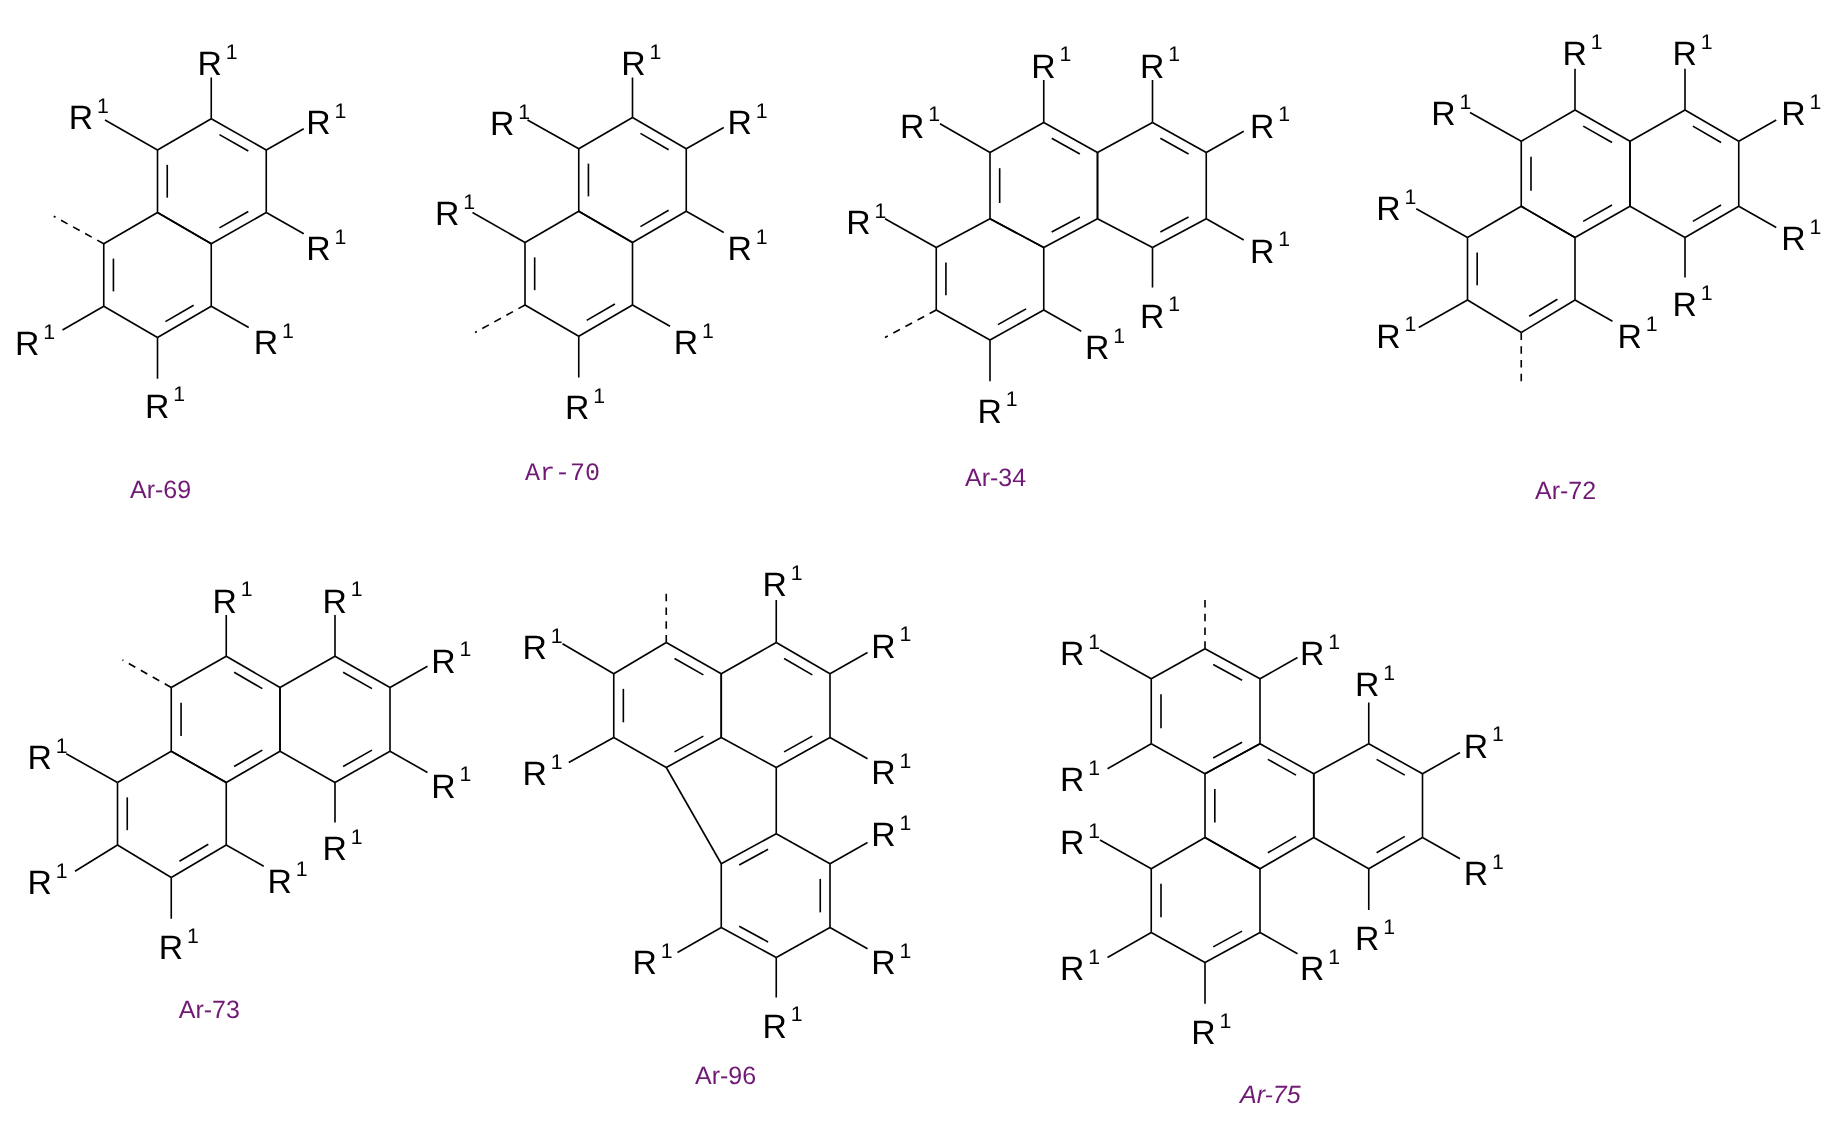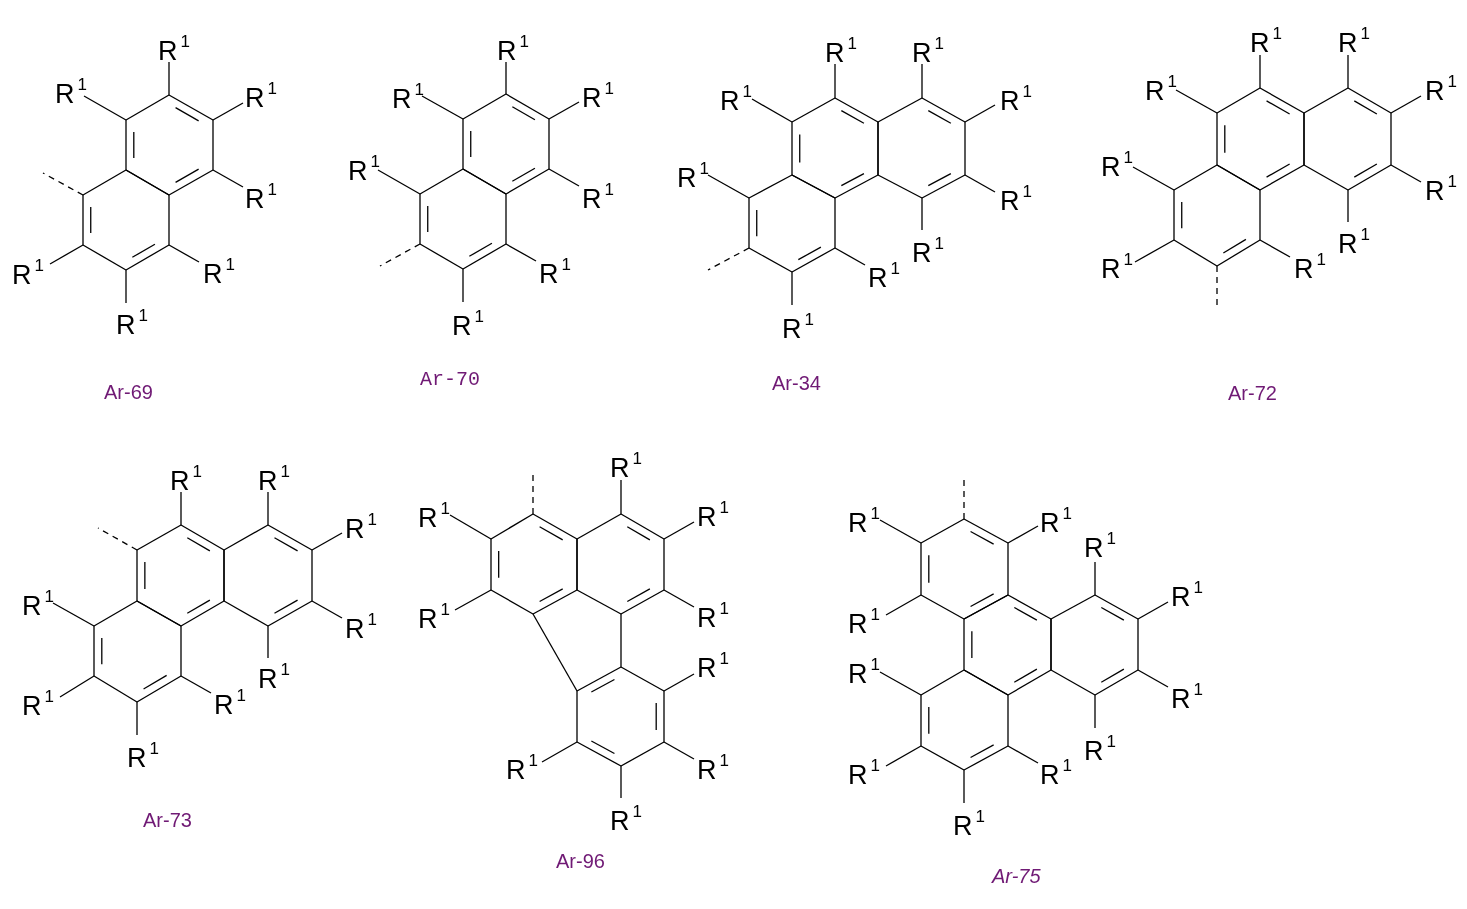--- a/index.html
+++ b/index.html
@@ -331,16 +331,16 @@
       <line x1="964" y1="770" x2="964" y2="803" class="bond"></line>
       <text x="953" y="835" class="sub-label">R<tspan class="sub-sup" dx="3" dy="-13">1</tspan></text>
     </g>
   </svg>
 
 <div id="caption-layer">
     <div class="cap" style="left: 104px; top: 382px;">Ar-69</div>
     <div class="cap" style="left: 420px; top: 370px; font-family: Liberation Mono, monospace;">Ar-70</div>
     <div class="cap" style="left: 772px; top: 373px;">Ar-34</div>
     <div class="cap" style="left: 1183px; top: 383px; margin-left: 45px;">Ar-72</div>
-    <div class="cap" style="left: 143px; top: 798px; margin-top: 12px;">Ar-73</div>
+    <div class="cap" style="left: 143px; top: 798px;">Ar-73</div>
     <div class="cap" style="left: 556px; top: 851px;">Ar-96</div>
     <div class="cap" style="left: 992px; top: 866px; font-style: italic;">Ar-75</div>
   </div>
 
 </body></html>

